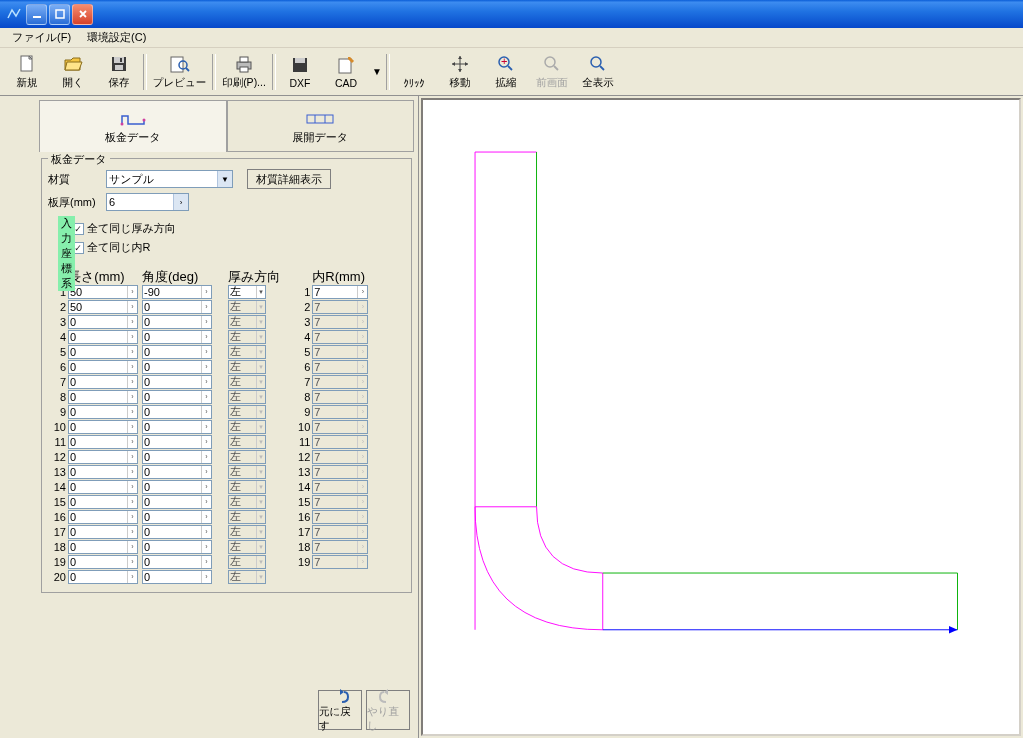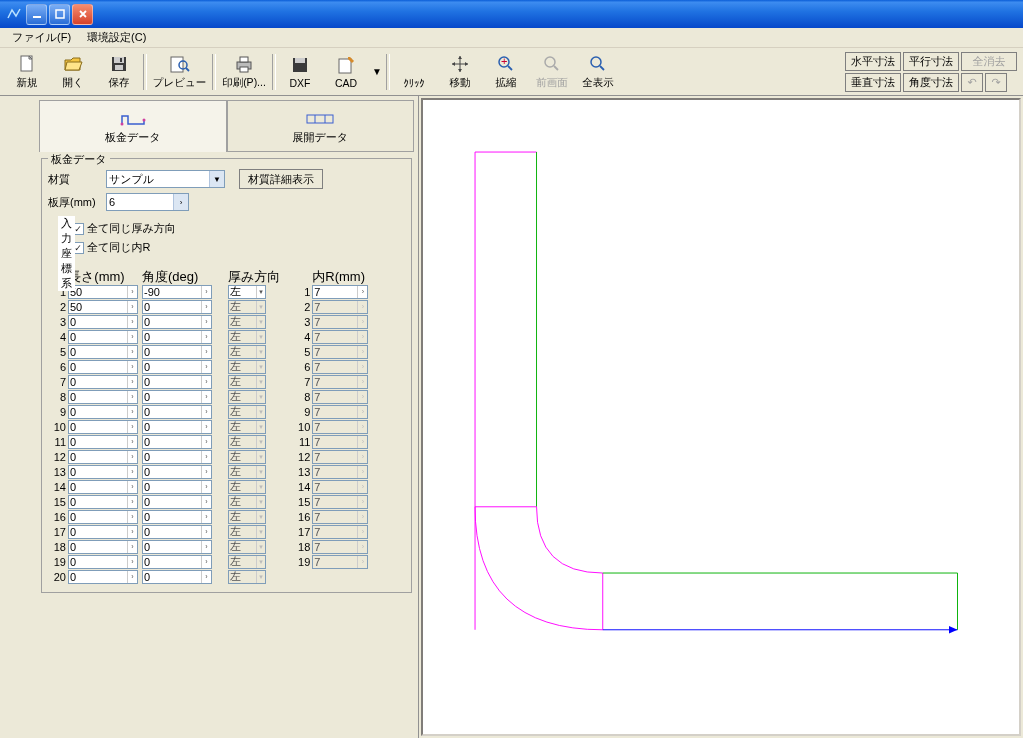--- a/index.html
+++ b/index.html
@@ -54,21 +54,21 @@
 .fs-row label { min-width: 56px; }
 
 .combo { display: inline-flex; border: 1px solid #7f9db9; background: white; height: 18px; align-items: center; }
 .combo input { border: none; outline: none; height: 16px; padding: 0 2px; font-size: 11px; }
 .combo .drop { width: 15px; height: 16px; background: #dbe6f3; border-left: 1px solid #b0c4de; display: flex; align-items: center; justify-content: center; font-size: 8px; cursor: pointer; }
 
 .btnw { border: 1px solid #7f7f7f; background: #ece9d8; height: 20px; padding: 0 8px; cursor: pointer; display: inline-flex; align-items: center; }
 
 .coord-group { display: flex; border: 1px solid #a0a0a0; padding: 4px; gap: 2px; }
 .cg-wrap { position: relative; padding-top: 6px; }
-.cg-title { position: absolute; top: -1px; left: 10px; background: #ffffff; padding: 0 3px; font-size: 11px; }
+.cg-title { position: absolute; top: -1px; left: 10px; background: #86efac; padding: 0 3px; font-size: 11px; }
 .togbtn { flex: 1; height: 20px; border: 1px solid #7f7f7f; background: #ece9d8; display: flex; align-items: center; justify-content: center; cursor: pointer; }
 .togbtn.active { border: 2px inset #7f7f7f; background: #dcdac6; }
 
 .checks { display: flex; flex-direction: column; gap: 4px; padding: 4px 0 0 8px; }
 .checks label { display: flex; align-items: center; gap: 3px; }
 .chk { width: 12px; height: 12px; border: 1px solid #7f9db9; background: white; display: inline-flex; align-items: center; justify-content: center; font-size: 9px; color: #222; }
 
 
 .grid-area { display: flex; gap: 4px; padding: 0 2px; }
 .gcol { display: flex; flex-direction: column; }
@@ -233,33 +233,20 @@
   <div class="tb-btn">
     <span class="ticon">
         <svg width="20" height="20" viewBox="0 0 20 20">
           <circle cx="8" cy="8" r="5" fill="none" stroke="#2a5fb0" stroke-width="1.5"></circle>
           <path d="M12 12 L16 16" stroke="#2a5fb0" stroke-width="1.8"></path>
         </svg>
       </span>
     <span class="tlabel">全表示</span>
   </div>
   <div class="tb-flex"></div>
-  <div class="tb-right">
-    <div class="row">
-      <div class="sbtn">水平寸法</div>
-      <div class="sbtn">平行寸法</div>
-      <div class="sbtn disabled">全消去</div>
-    </div>
-    <div class="row">
-      <div class="sbtn">垂直寸法</div>
-      <div class="sbtn">角度寸法</div>
-      <div class="sbtn sm disabled">↶</div>
-      <div class="sbtn sm disabled">↷</div>
-    </div>
-  </div>
 </div>
 
 <div class="app-body">
   <div class="left-panel">
 
     <div class="tabs">
       <div class="tab active">
         <span class="ticon">
             <svg width="30" height="18" viewBox="0 0 30 18">
               <path d="M4 14 L4 6 L10 6 L10 14 L26 14 L26 10" fill="none" stroke="#3a5fd0" stroke-width="1.5"></path>
@@ -279,21 +266,21 @@
           </span>
         <span class="tlabel">展開データ</span>
       </div>
     </div>
 
     <div class="fs">
       <div class="fs-title">板金データ</div>
       <div class="fs-row">
         <label>材質</label>
         <div class="combo">
-          <input style="width: 102px;" value="サンプル">
+          <input style="width: 110px;" value="サンプル">
           <span class="drop">▼</span>
         </div>
         <div style="width:10px"></div>
         <div class="btnw">材質詳細表示</div>
       </div>
       <div class="fs-row">
         <label>板厚(mm)</label>
         <div class="combo">
           <input style="width: 66px;" value="6">
           <span class="drop">›</span>
@@ -838,20 +825,40 @@
               <div class="rn">19</div>
               <div class="gcell dis" style="width: 56px;">
                 <input disabled="" value="7" style="">
                 <span class="mini dis">›</span>
               </div>
             </div>
           </div>
         </div>
     </div>
 
+    <div class="footer">
+      <div class="fbtn">
+        <span class="ico">
+            <svg width="20" height="16" viewBox="0 0 20 16">
+              <path d="M14 4 Q18 4 18 9 Q18 14 12 14" fill="none" stroke="#2a5fb0" stroke-width="2"></path>
+              <path d="M14 4 L10 1 L10 7 Z" fill="#2a5fb0"></path>
+            </svg>
+          </span>
+        <span class="lbl">元に戻す</span>
+      </div>
+      <div class="fbtn dis">
+        <span class="ico">
+            <svg width="20" height="16" viewBox="0 0 20 16">
+              <path d="M6 4 Q2 4 2 9 Q2 14 8 14" fill="none" stroke="#bbb" stroke-width="2"></path>
+              <path d="M6 4 L10 1 L10 7 Z" fill="#bbb"></path>
+            </svg>
+          </span>
+        <span class="lbl">やり直し</span>
+      </div>
+    </div>
   </div>
 
   <div class="right-panel">
     <svg class="diagram" viewBox="0 0 630 630">
 
       <path d="M 55 55 L 120 55" stroke="#ff00ff" stroke-width="1" fill="none"></path>
       <path d="M 55 55 L 55 560" stroke="#ff00ff" stroke-width="1" fill="none"></path>
       <path d="M 120 55 L 120 430" stroke="#00b000" stroke-width="1" fill="none"></path>
 
       <path d="M 55 430 L 120 430" stroke="#ff00ff" stroke-width="1" fill="none"></path>

